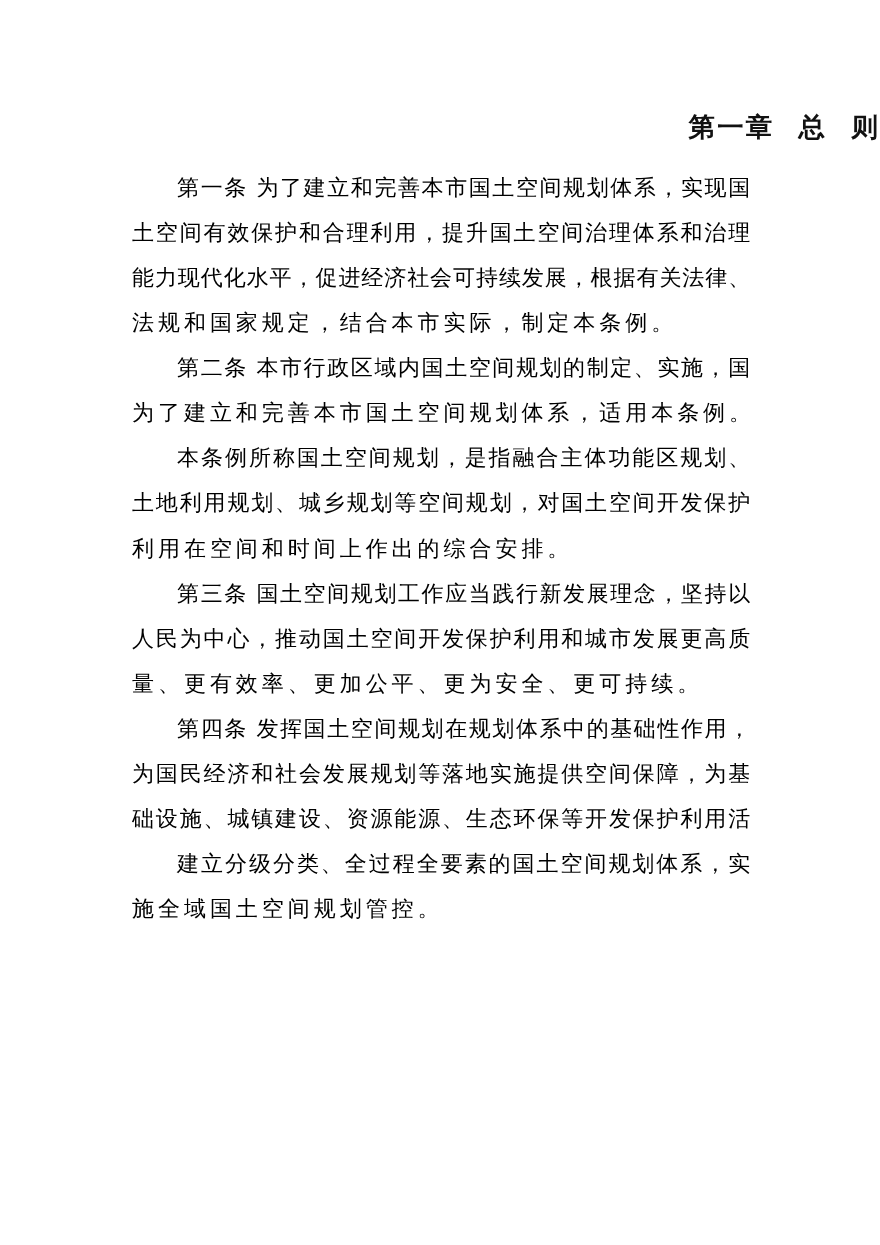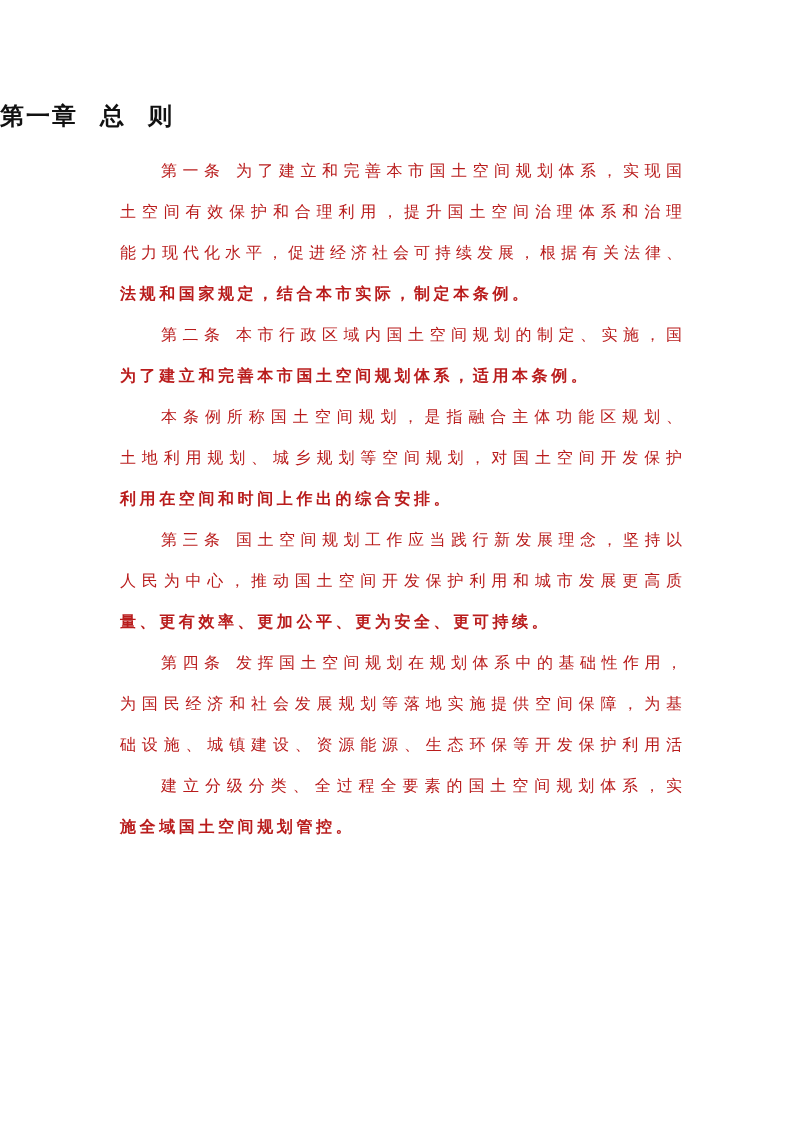--- a/index.html
+++ b/index.html
@@ -1,26 +1,26 @@
 <!DOCTYPE html>
 <html><head>
   <meta charset="utf-8">
   <style>
     html, body { margin: 0; padding: 0; background: #ffffff; }
     body { width: 800px; height: 1132px; position: relative; overflow: hidden;
       font-family: "DejaVu Serif", "Liberation Serif", serif; color: #1a1a1a; }
     .page { position: absolute; left: 0; top: 0; width: 800px; height: 1132px; background: #fff; }
-    .title { position: absolute; left: 0; top: 100px; width: 800px; text-align: left;
+    .title { position: absolute; left: 0; top: 100px; width: 800px; text-align: right;
       font-family: "DejaVu Sans", "Liberation Sans", sans-serif; font-weight: bold;
       font-size: 24px; letter-spacing: 2px; color: #111; }
     .title .gap { display: inline-block; width: 22px; }
     .body { position: absolute; left: 120px; top: 150px; width: 562px; }
-    .line { height: 41px; line-height: 41px; font-size: 16px; white-space: nowrap;
-      text-align: justify; text-align-last: justify; color: #b91c1c; letter-spacing: 0px; }
-    .line.last { text-align: right; text-align-last: left; letter-spacing: 3.6px; font-weight: bold; }
+    .line { height: 41px; line-height: 41px; font-size: 20px; white-space: nowrap;
+      text-align: justify; text-align-last: justify; color: #000000; letter-spacing: 0px; }
+    .line.last { text-align: right; text-align-last: left; letter-spacing: 3.6px; }
     .line.indent { padding-left: 41px; }
   </style>
 </head>
 <body>
 
 <div class="page">
   <div class="title">
     <span>第一章</span><span class="gap"></span><span>总</span><span class="gap"></span><span>则</span>
   </div>
 

